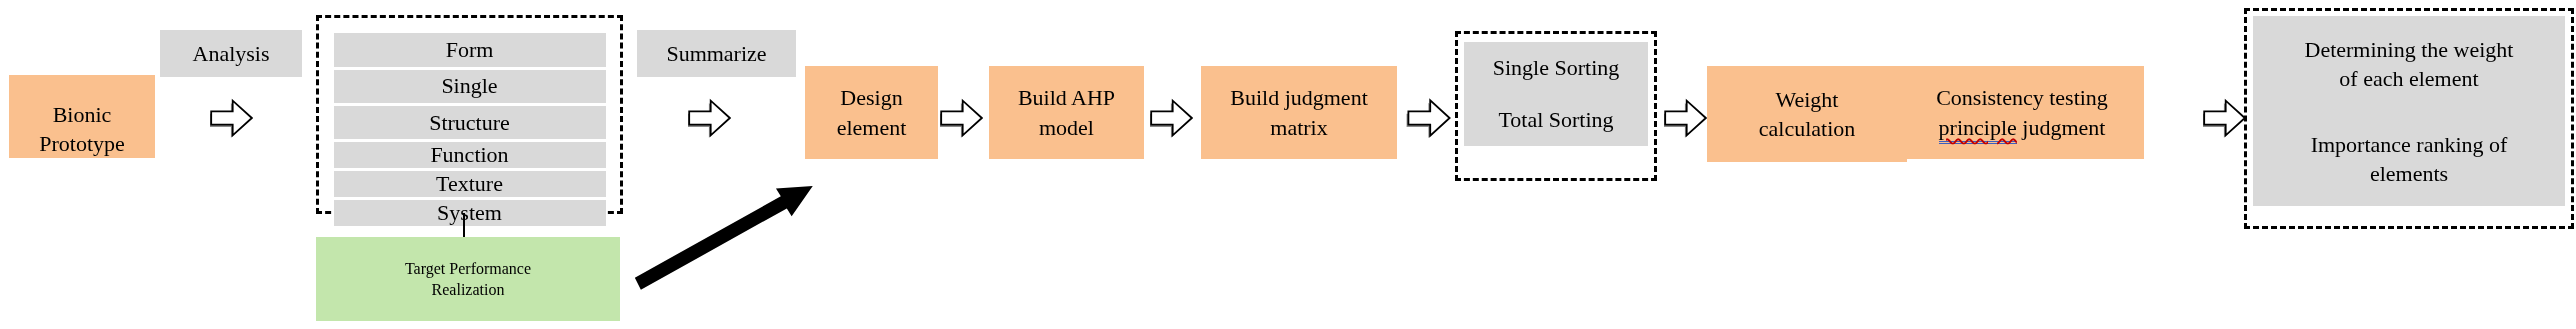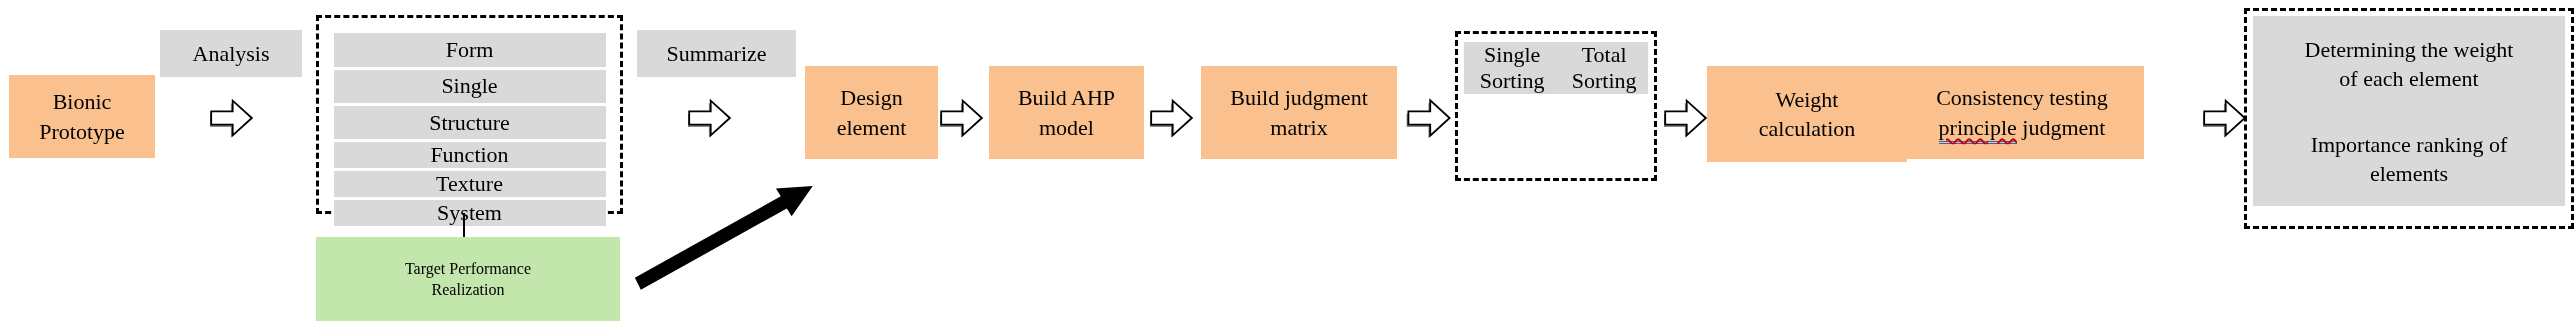--- a/index.html
+++ b/index.html
@@ -29,21 +29,21 @@
     display:grid;
     grid-template-columns:1fr;
     grid-template-rows:1fr 1fr 1fr;
     gap:3px;
     padding:15.7px 14.5px;
     height:100%;
   }
   .grid6 .box{font-size:22px;}
   
   .stack2{
-    display:flex;justify-content:space-between;
+    display:flex;flex-direction:column;justify-content:flex-start;
     padding:8.4px 6px;height:100%;
   }
   .stack2 .box{height:52px;font-size:22px;}
   
   .stack2b{
     display:flex;flex-direction:column;
     padding:4.8px 6px;height:100%;
   }
   .stack2b .box{height:95px;font-size:22px;}
   .consistency-label{display:flex;flex-direction:column;align-items:center;font-size:22px;line-height:1.32;}
@@ -54,21 +54,21 @@
     border-bottom:3.6px double #3B5FC0;
     padding-bottom:1.2px;
   }
   .connector{background:#000;}
 </style>
 </head>
 <body>
 
 <div id="canvas">
 
-  <div class="abs box orange" style="left:9px;top:75px;width:146px;height:83px;">
+  <div class="abs box orange" style="left:9px;top:75px;width:146px;height:83px;align-items:flex-end;">
     <span class="lbl">Bionic
 Prototype</span>
   </div>
 
   <div class="abs box gray" style="left:160px;top:30px;width:142px;height:47px;">
     <span class="tag">Analysis</span>
   </div>
 
   <div class="abs flow-arrow" style="left:210px;top:98px;width:43px;height:40px;">
     <svg viewBox="0 0 72 66">

